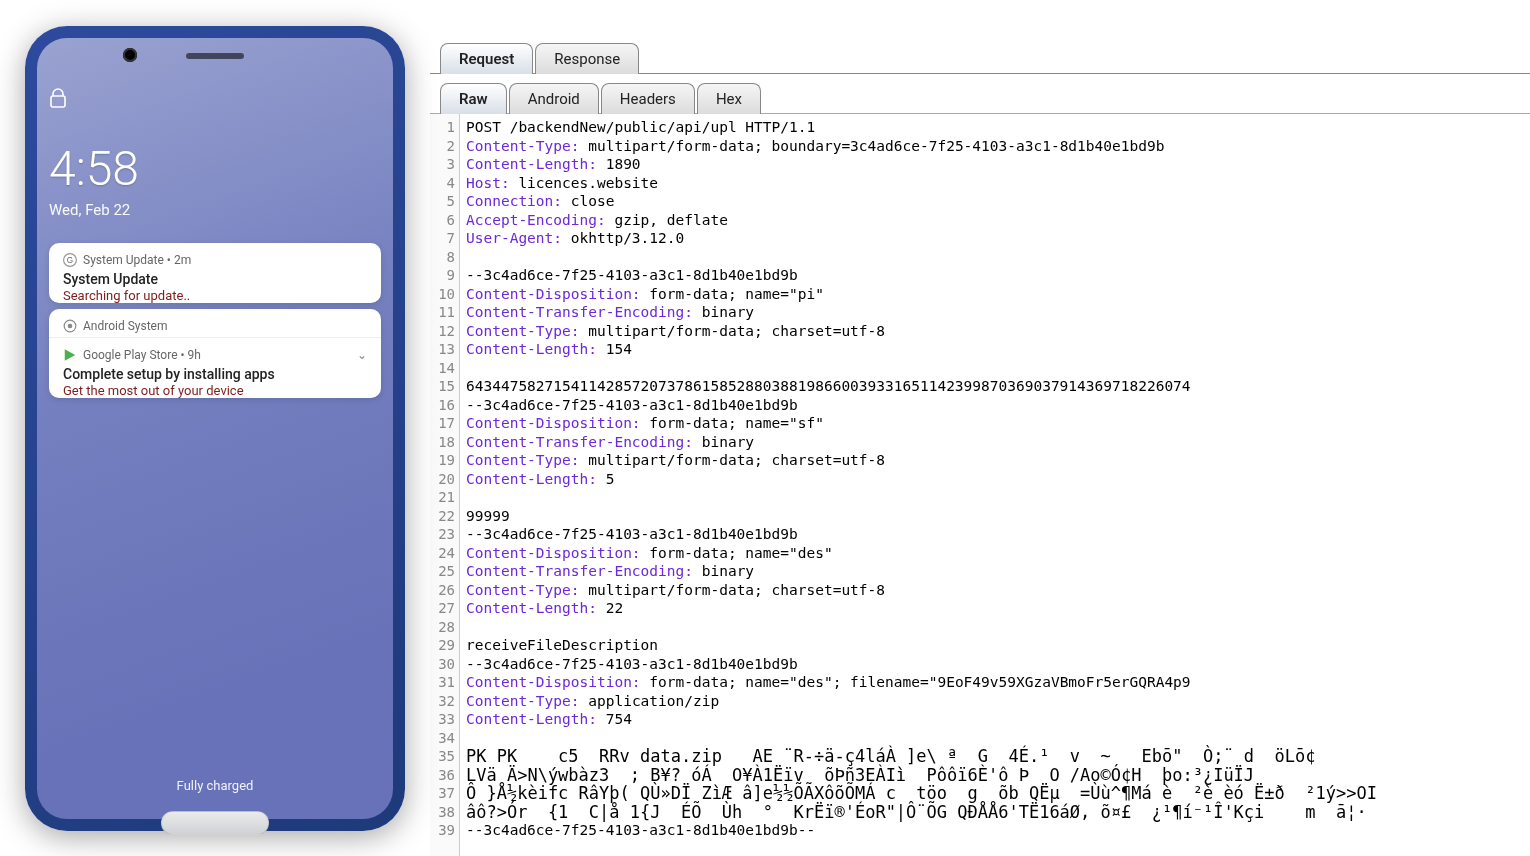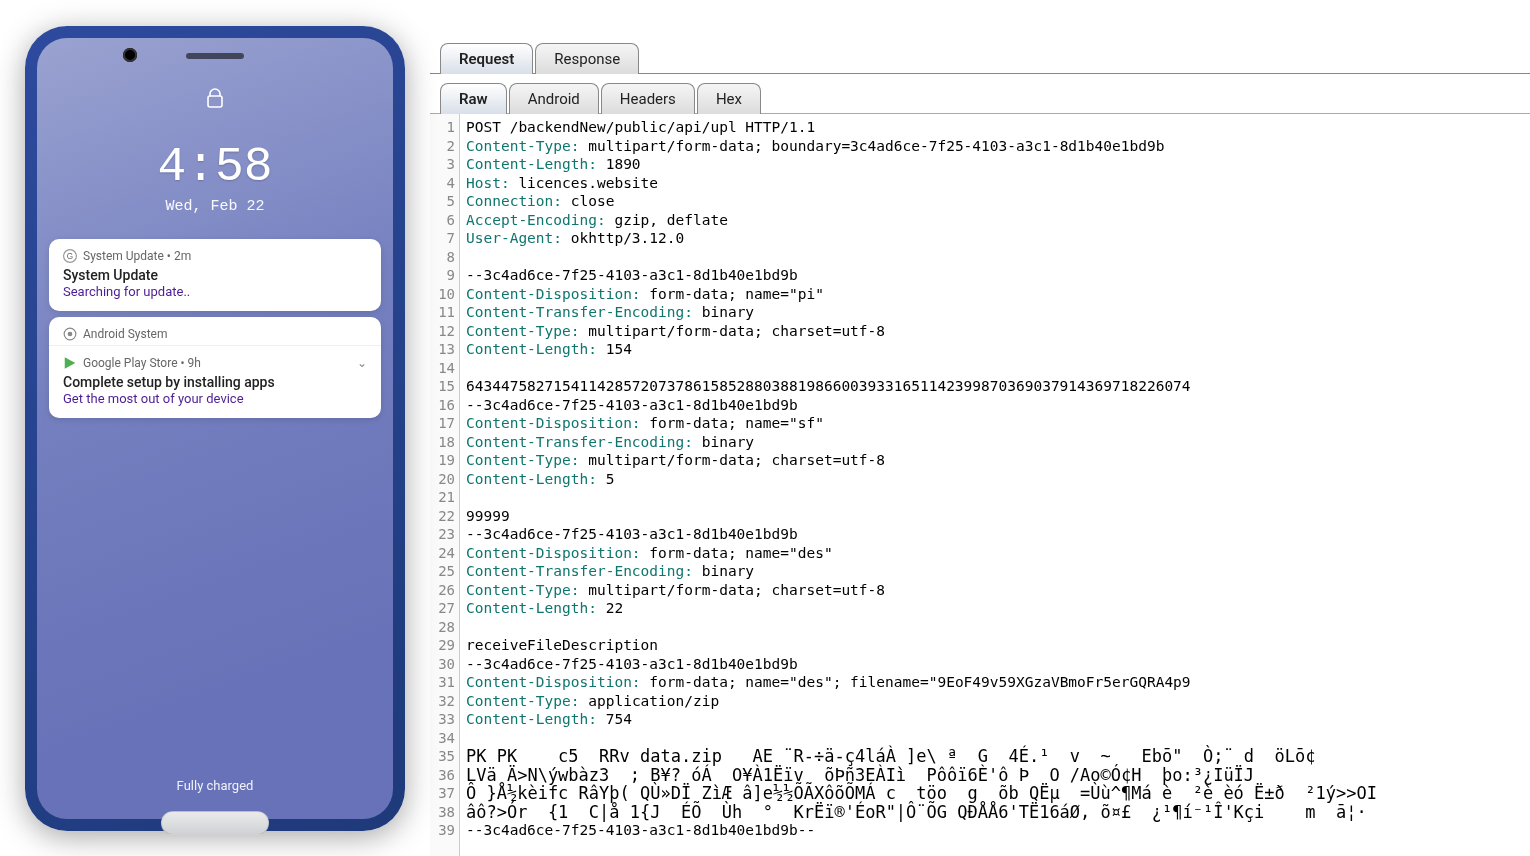--- a/index.html
+++ b/index.html
@@ -56,24 +56,23 @@
     border-radius: 50%;
     box-shadow: 0 0 0 2px #333 inset;
   }
   .speaker {
     width: 58px;
     height: 6px;
     background: rgba(0,0,0,0.55);
     border-radius: 3px;
   }
   .lockscreen-header {
-    text-align: center;
-    padding: 14px 0 24px;
+    text-align: left;
+    padding: 14px 12px 24px;
     color: #fff;
-    font-family: Liberation Mono, monospace;
   }
   .lock-icon {
     width: 18px;
     height: 20px;
     margin: 0 auto 32px;
     display: inline-block;
   }
   .time {
     font-size: 48px;
     font-weight: 300;
@@ -103,30 +102,30 @@
     font-size: 12px;
     color: #666;
   }
   .notif-head .app-icon {
     width: 14px;
     height: 14px;
     margin-right: 6px;
     display: inline-block;
   }
   .notif-body {
-    padding: 0 14px 12px;
+    padding: 0 14px 0;
   }
   .notif-title {
     font-size: 14px;
     color: #222;
     font-weight: 500;
   }
   .notif-sub {
     font-size: 13px;
-    color: #4c1d95;
+    color: #7f1d1d;
     margin-top: 1px;
   }
   .notif-section-divider {
     border-top: 1px solid #eee;
   }
   .chev {
     margin-left: auto;
     color: #888;
     font-size: 12px;
   }
@@ -210,21 +209,21 @@
     font-size: 14px;
   }
   .gutter div { height: 18.5px; }
   .codecol {
     flex: 1;
     padding: 4px 6px 0;
     white-space: pre;
     overflow: hidden;
   }
   .codeline { height: 18.5px; }
-  .hk { color: #0f766e; } 
+  .hk { color: #6d28d9; } 
   .sm { font-size: 17px; }
 </style>
 </head>
 <body>
 
 <div class="phone-area">
   <div class="phone-frame">
     <div class="phone-screen">
       <div class="phone-topbar">
         <span class="camera-dot"></span>

